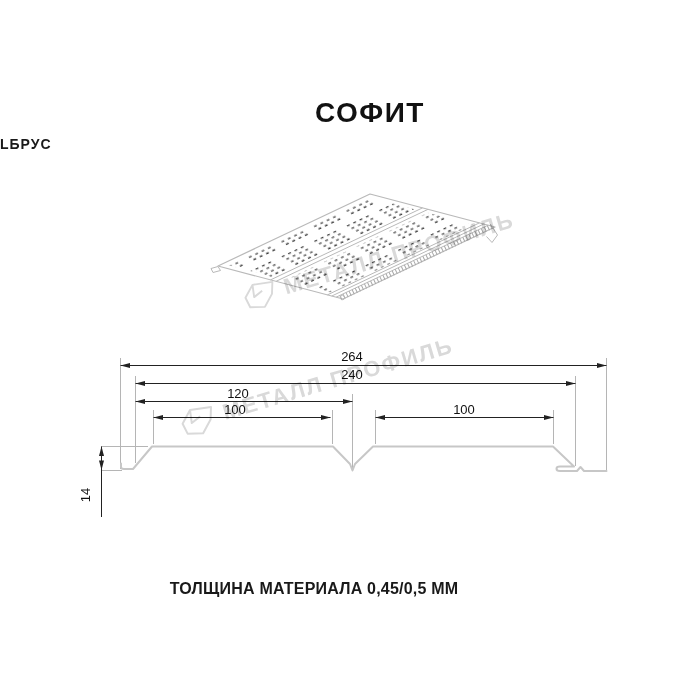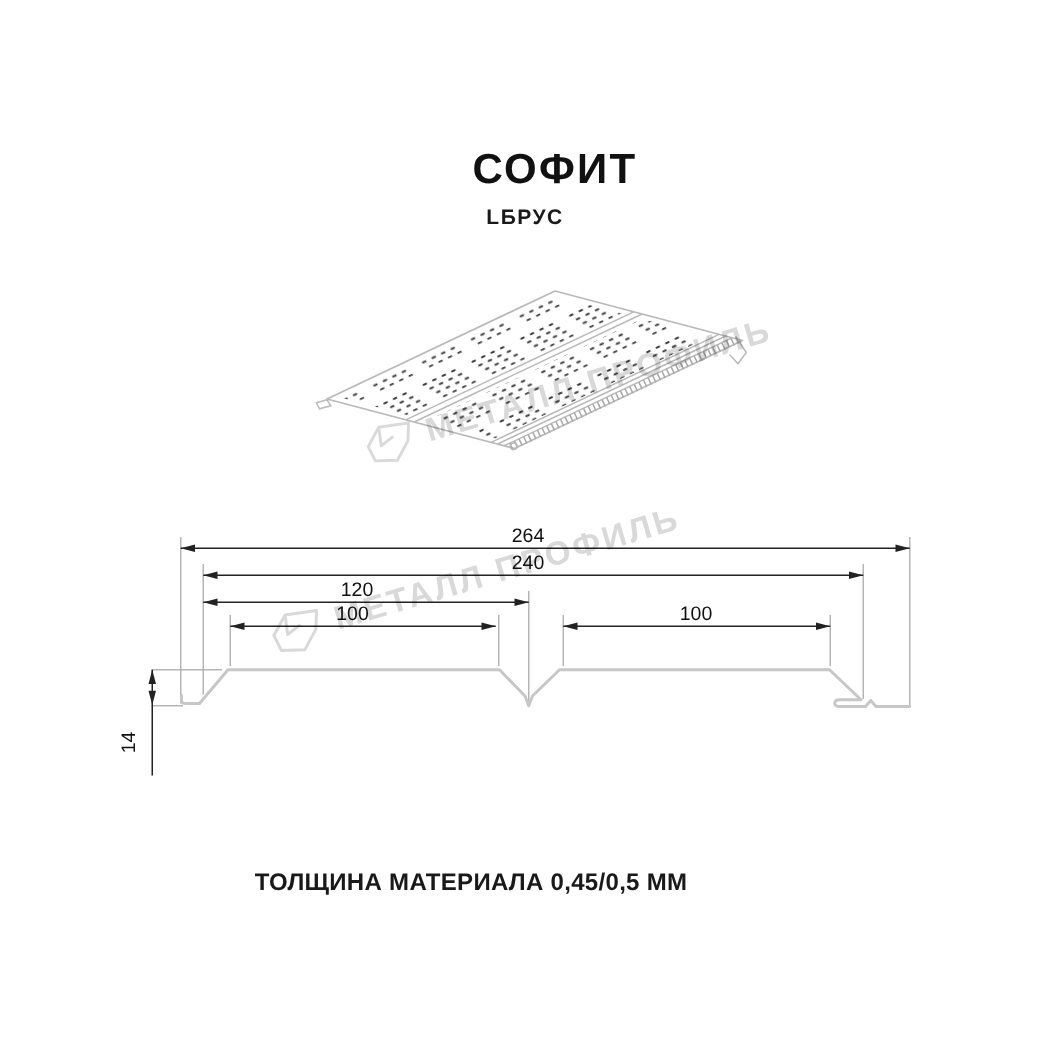--- a/index.html
+++ b/index.html
@@ -5,21 +5,21 @@
   html,body{margin:0;padding:0;}
   body{
     width:700px;height:700px;position:relative;overflow:hidden;
     background:#ffffff;font-family:"Liberation Sans",sans-serif;
   }
   .title{
     position:absolute;top:97px;left:0;width:700px;text-align:center;
     font-size:28px;font-weight:bold;letter-spacing:1.5px;color:#111;margin:0;padding-left:20px;
   }
   .subtitle{
-    position:absolute;top:136px;left:0;width:700px;text-align:center;
+    position:absolute;top:136px;left:0;width:700px;
     font-size:14px;font-weight:bold;letter-spacing:1px;color:#1a1a1a;
   }
   .footer-note{
     position:absolute;top:580px;left:0;width:628px;text-align:center;
     font-size:16px;font-weight:bold;letter-spacing:.2px;color:#191919;
   }
   #drawing{position:absolute;left:0;top:0;}
   .wm{
     position:absolute;display:flex;align-items:center;gap:7px;
     color:#d9d9d9;font-weight:bold;font-size:22px;letter-spacing:2px;

